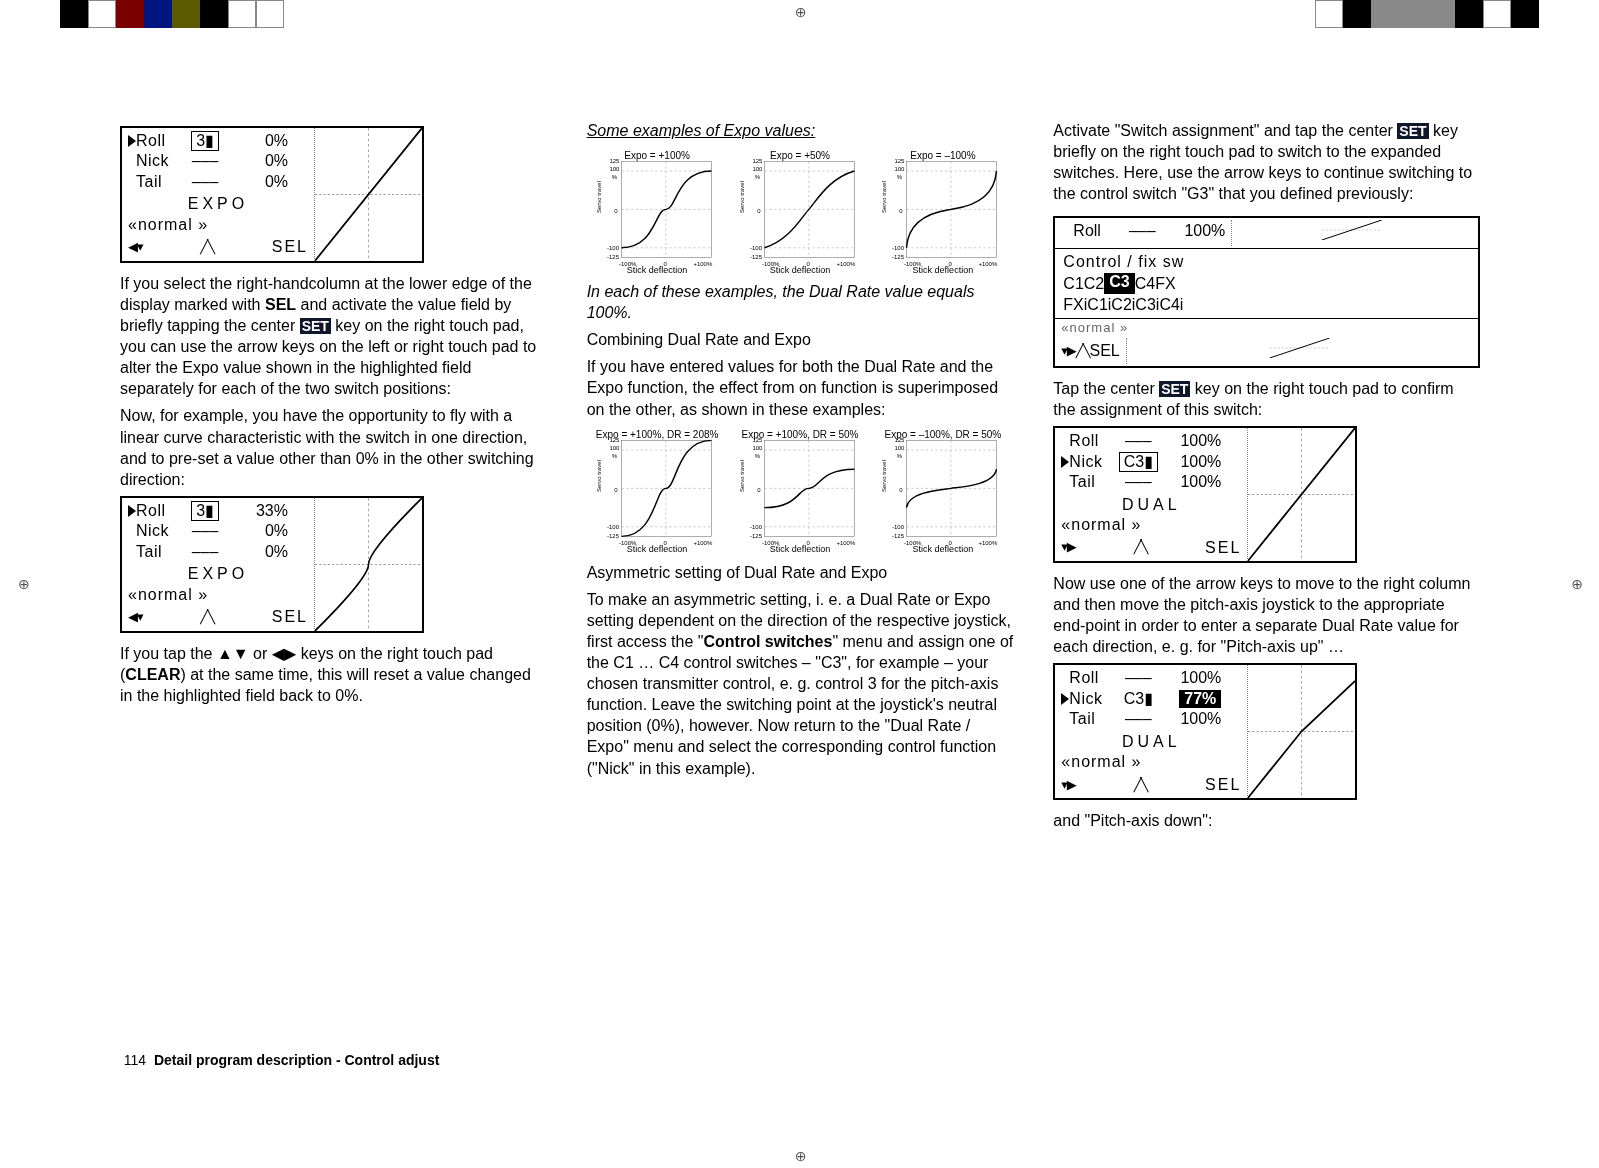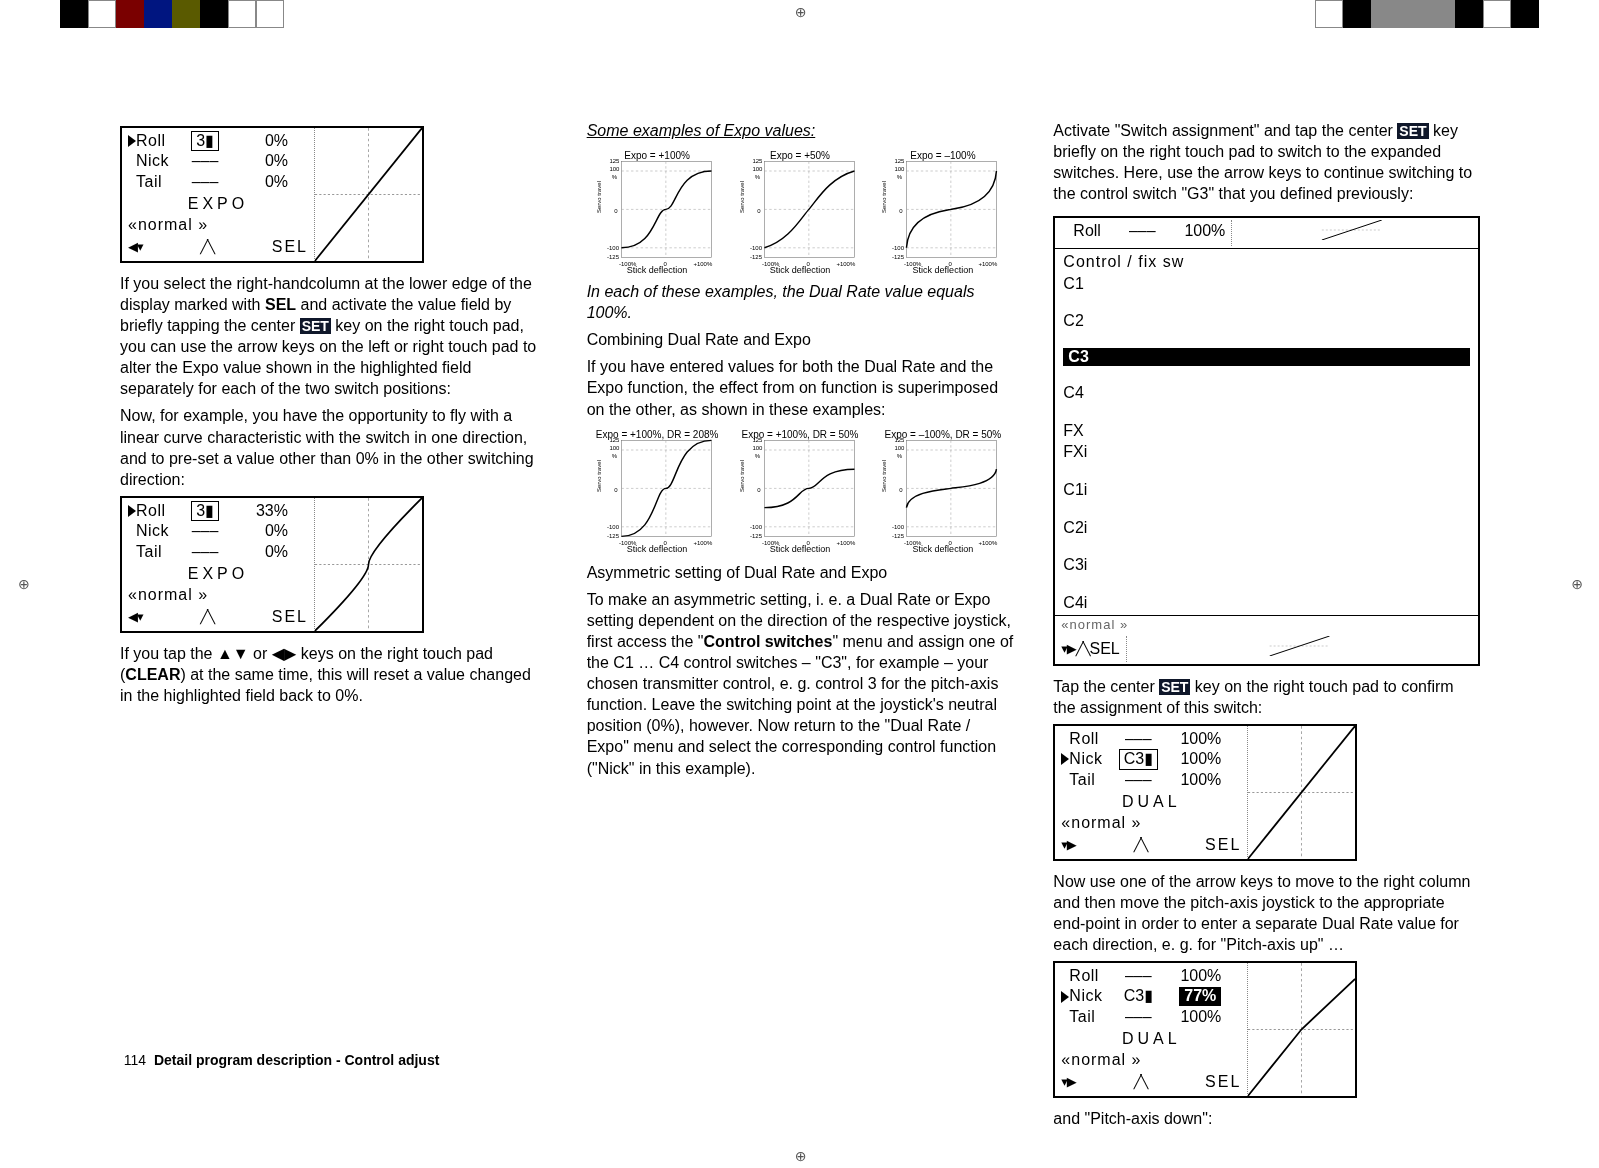--- a/index.html
+++ b/index.html
@@ -157,21 +157,21 @@
   .lcd-sw {
     width: 310px;
     border: 2px solid #000;
     margin: 6px 0 10px 0;
     font-size: 16px;
     line-height: 1.35;
   }
   .lcd-sw .top { padding: 2px 6px; display:flex; }
   .lcd-sw .midbox { border-top:1px solid #000; border-bottom:1px solid #000; padding:2px 8px; }
   .lcd-sw .midbox .swtitle { letter-spacing: 1px; }
-  .lcd-sw .midbox .swrow { display:flex; gap:16px;flex-direction:column; }
+  .lcd-sw .midbox .swrow { display:flex; gap:0; }
   .lcd-sw .bot { padding:2px 6px; display:flex; justify-content:space-between; align-items:center; }
   .lcd-sw-outer { display:flex; }
 
   .strike { color:#666; letter-spacing:1px; font-size:13px; }
 
 </style>
 </head>
 <body>
 
 <div class="printmarks">

